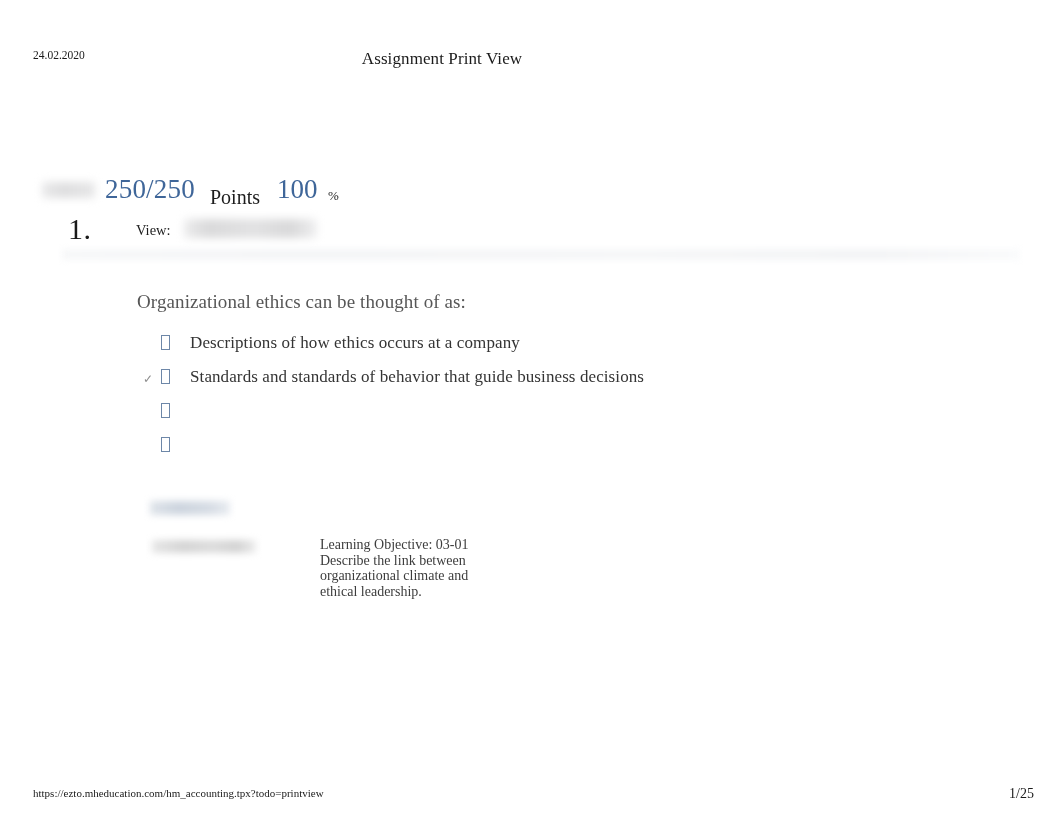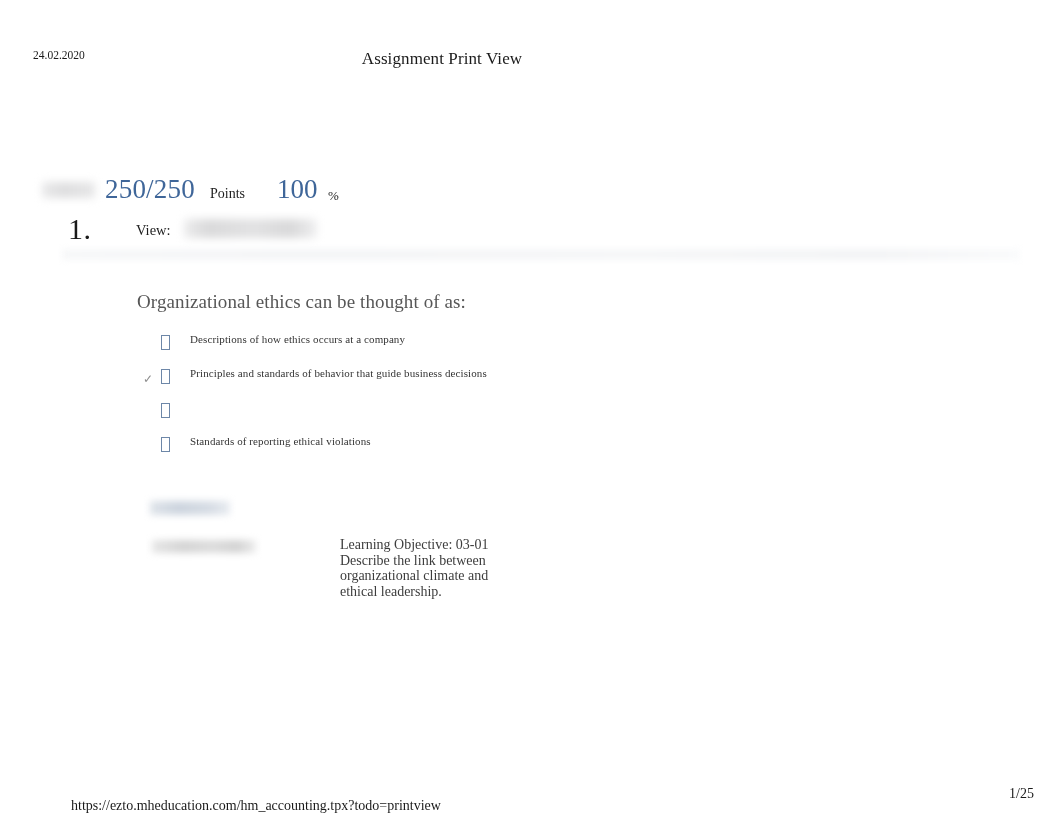--- a/index.html
+++ b/index.html
@@ -74,21 +74,21 @@
     top: -2px;
     font-size: 27px;
     color: #3f6699;
     letter-spacing: .2px;
     white-space: nowrap;
   }
   .score-points-label {
     position: absolute;
     left: 210px;
     top: 10px;
-    font-size: 14px;
+    font-size: 20px;
     color: #1d1d1d;
   }
   .score-percent {
     position: absolute;
     left: 277px;
     top: -2px;
     font-size: 27px;
     color: #3f6699;
     white-space: nowrap;
   }
@@ -173,21 +173,21 @@
     top: 5px;
     width: 9px;
     height: 15px;
     border: 1.3px solid #6d87a8;
     box-sizing: border-box;
   }
   .option-text {
     position: absolute;
     left: 190px;
     top: 3px;
-    font-size: 11px;
+    font-size: 17px;
     color: #343434;
     letter-spacing: .1px;
     white-space: nowrap;
   }
 
   
   .redact-references {
     position: absolute;
     left: 150px;
     top: 501px;
@@ -208,39 +208,37 @@
     -webkit-filter: blur(3.6px);
   }
   .learning-objective {
     position: absolute;
     left: 320px;
     top: 537px;
     width: 180px;
     font-size: 14px;
     line-height: 15.6px;
     color: #3c3c3c;
-    margin-left: 20px;
   }
 
   
   .print-footer {
     position: absolute;
     left: 0;
     top: 786px;
     width: 1062px;
     height: 18px;
   }
   .print-footer .ftr-url {
     position: absolute;
     left: 33px;
-    top: 12px;
-    font-size: 14px;
-    color: #1a1a1a;
-    white-space: nowrap;
-    margin-left: 38px;
+    top: 1px;
+    font-size: 11px;
+    color: #1a1a1a;
+    white-space: nowrap;
   }
   .print-footer .ftr-page {
     position: absolute;
     right: 28px;
     top: 0;
     font-size: 14px;
     color: #1a1a1a;
   }
 </style>
 </head>
@@ -270,32 +268,31 @@
 
   <div class="option-row">
     <span class="option-check"></span>
     <span class="option-box"></span>
     <span class="option-text">Descriptions of how ethics occurs at a company</span>
   </div>
 
   <div class="option-row">
     <span class="option-check">✓</span>
     <span class="option-box"></span>
-    <span class="option-text">Principles and standards of behavior that guide business decisions</span>
+    <span class="option-text">Standards and standards of behavior that guide business decisions</span>
   </div>
 
   <div class="option-row">
     <span class="option-check"></span>
     <span class="option-box"></span>
   </div>
 
   <div class="option-row">
     <span class="option-check"></span>
     <span class="option-box"></span>
-    <span class="option-text">Standards of reporting ethical violations</span>
   </div>
 
 </div>
 
 <div class="redact-references"></div>
 <div class="redact-difficulty"></div>
 <div class="learning-objective">Learning Objective: 03-01 Describe the link between organizational climate and ethical leadership.</div>
 
 <div class="print-footer">
   <div class="ftr-url">https://ezto.mheducation.com/hm_accounting.tpx?todo=printview</div>

